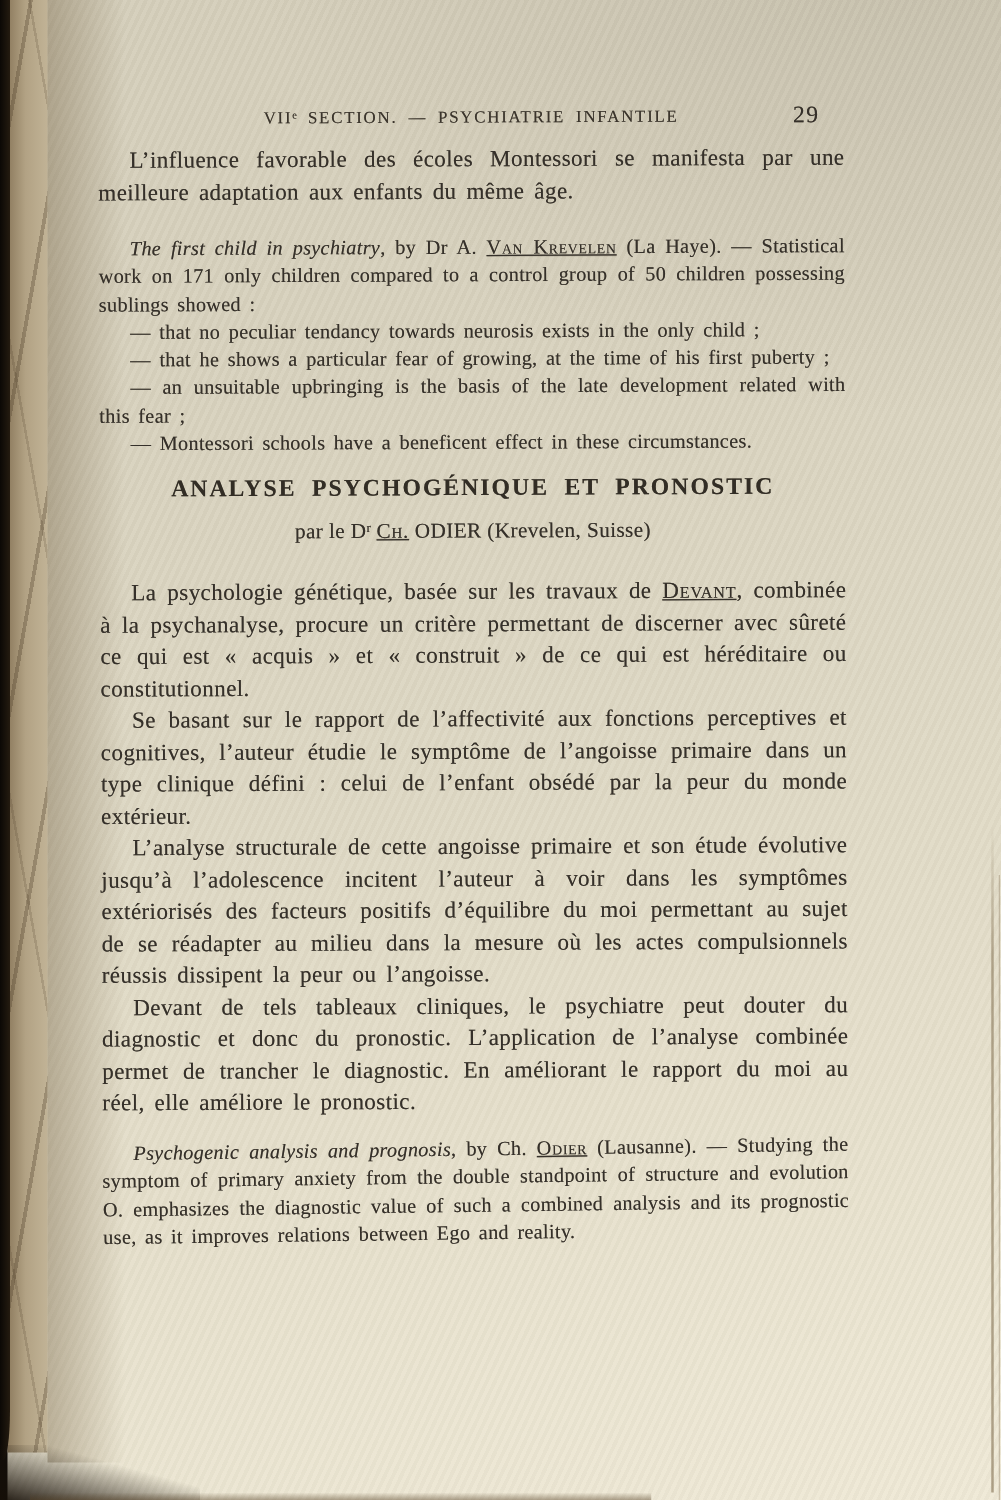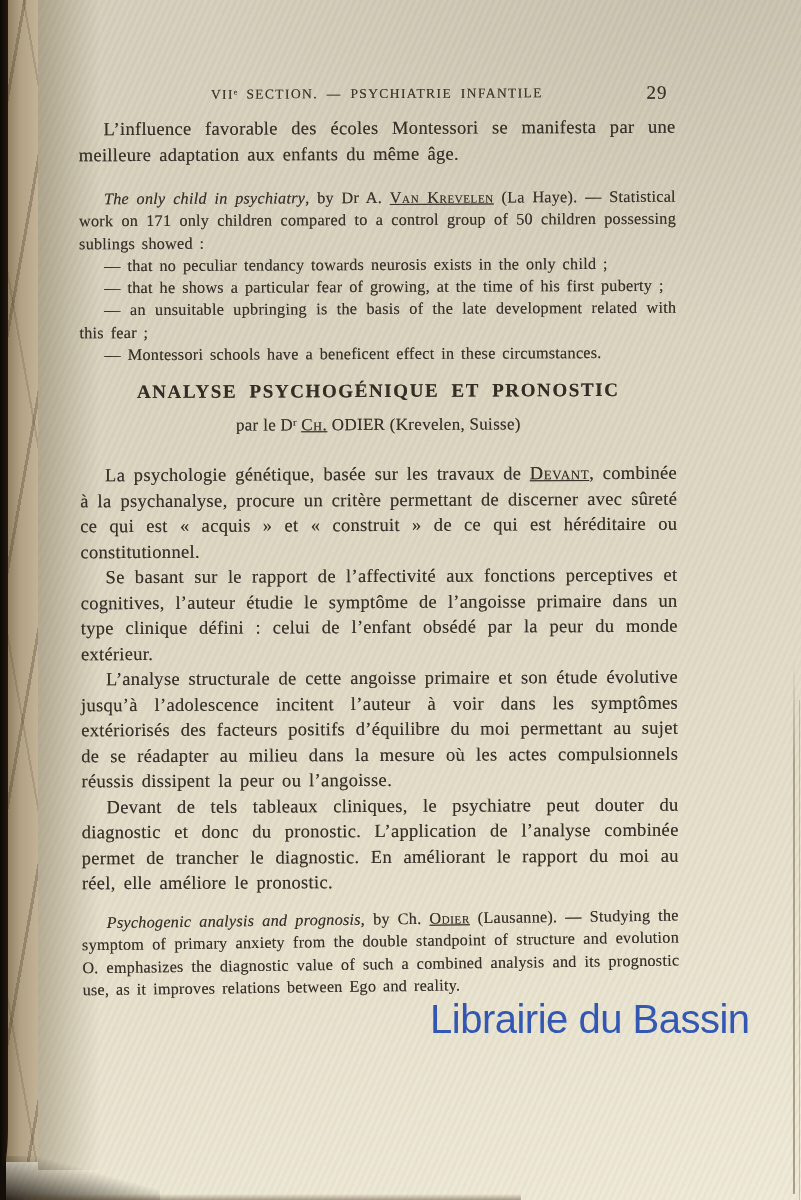--- a/index.html
+++ b/index.html
@@ -60,21 +60,21 @@
     position:absolute;left:78px;top:0;width:597px;
     padding-top:86px;color:#35302a;
     transform:rotate(-0.25deg);transform-origin:50% 0;
     text-shadow:0 0 .4px rgba(46,38,26,.55);
   }
   .header-row{position:relative;height:22px;}
   .running-head{
     position:absolute;left:0;right:0;text-align:center;
     font-size:13.5px;letter-spacing:1.4px;word-spacing:4px;color:#3a342c;
   }
-  .page-num{position:absolute;right:8px;top:-3px;font-size:19px;letter-spacing:1px;}
+  .page-num{position:absolute;right:20px;top:-3px;font-size:19px;letter-spacing:1px;}
   .para{margin:0;text-align:justify;}
   .fr{font-size:18.5px;line-height:25.5px;text-indent:25px;letter-spacing:.3px;word-spacing:3px;}
   .en{font-size:16.2px;line-height:22.3px;text-indent:25px;letter-spacing:.25px;word-spacing:2.5px;}
   .gap-sm{margin-top:8px;}
   .gap-md{margin-top:20px;}
   .section-heading{
     margin:15px 0 0;text-align:center;font-size:19px;
     letter-spacing:1.6px;word-spacing:6px;color:#322d25;
   }
   .section-byline{margin:13px 0 0;text-align:center;font-size:17px;letter-spacing:.3px;}
@@ -111,21 +111,21 @@
   <div class="fore-edge-line2"></div>
 
   <div class="content">
     <div class="header-row">
       <div class="running-head"><span>VII</span><span class="run-sup">e</span><span> SECTION. — PSYCHIATRIE INFANTILE</span></div>
       <div class="page-num">29</div>
     </div>
 
     <div class="intro-paras">
         <p class="para fr gap-sm"><span>L’influence favorable des écoles Montessori se manifesta par une meilleure adaptation aux enfants du même âge.</span></p>
-        <p class="para en gap-md"><span class="run-i">The only child in psychiatry</span><span>, by Dr A. </span><span class="run-sc">Van Krevelen</span><span> (La Haye). — Statistical work on 171 only children compared to a control group of 50 children possessing sublings showed :</span></p>
+        <p class="para en gap-md"><span class="run-i">The first child in psychiatry</span><span>, by Dr A. </span><span class="run-sc">Van Krevelen</span><span> (La Haye). — Statistical work on 171 only children compared to a control group of 50 children possessing sublings showed :</span></p>
         <p class="para en"><span>— that no peculiar tendancy towards neurosis exists in the only child ;</span></p>
         <p class="para en"><span>— that he shows a particular fear of growing, at the time of his first puberty ;</span></p>
         <p class="para en"><span>— an unsuitable upbringing is the basis of the late development related with this fear ;</span></p>
         <p class="para en"><span>— Montessori schools have a beneficent effect in these circumstances.</span></p>
       </div>
 
     <h2 class="section-heading"><span>ANALYSE PSYCHOGÉNIQUE ET PRONOSTIC</span></h2>
     <div class="section-byline"><span>par le D</span><span class="run-sup">r</span><span> </span><span class="run-sc">Ch.</span><span> ODIER (Krevelen, Suisse)</span></div>
 
     <div class="body-paras">
@@ -133,14 +133,13 @@
         <p class="para fr"><span>Se basant sur le rapport de l’affectivité aux fonctions perceptives et cognitives, l’auteur étudie le symptôme de l’angoisse primaire dans un type clinique défini : celui de l’enfant obsédé par la peur du monde extérieur.</span></p>
         <p class="para fr"><span>L’analyse structurale de cette angoisse primaire et son étude évolutive jusqu’à l’adolescence incitent l’auteur à voir dans les symptômes extériorisés des facteurs positifs d’équilibre du moi permettant au sujet de se réadapter au milieu dans la mesure où les actes compulsionnels réussis dissipent la peur ou l’angoisse.</span></p>
         <p class="para fr"><span>Devant de tels tableaux cliniques, le psychiatre peut douter du diagnostic et donc du pronostic. L’application de l’analyse combinée permet de trancher le diagnostic. En améliorant le rapport du moi au réel, elle améliore le pronostic.</span></p>
       </div>
 
     <div class="summary-paras">
         <p class="para en"><span class="run-i">Psychogenic analysis and prognosis</span><span>, by Ch. </span><span class="run-sc">Odier</span><span> (Lausanne). — Studying the symptom of primary anxiety from the double standpoint of structure and evolution O. emphasizes the diagnostic value of such a combined analysis and its prognostic use, as it improves relations between Ego and reality.</span></p>
       </div>
   </div>
 
-  <div class="watermark">Librairie du Bassin</div>
 </div>
 
 </body></html>

